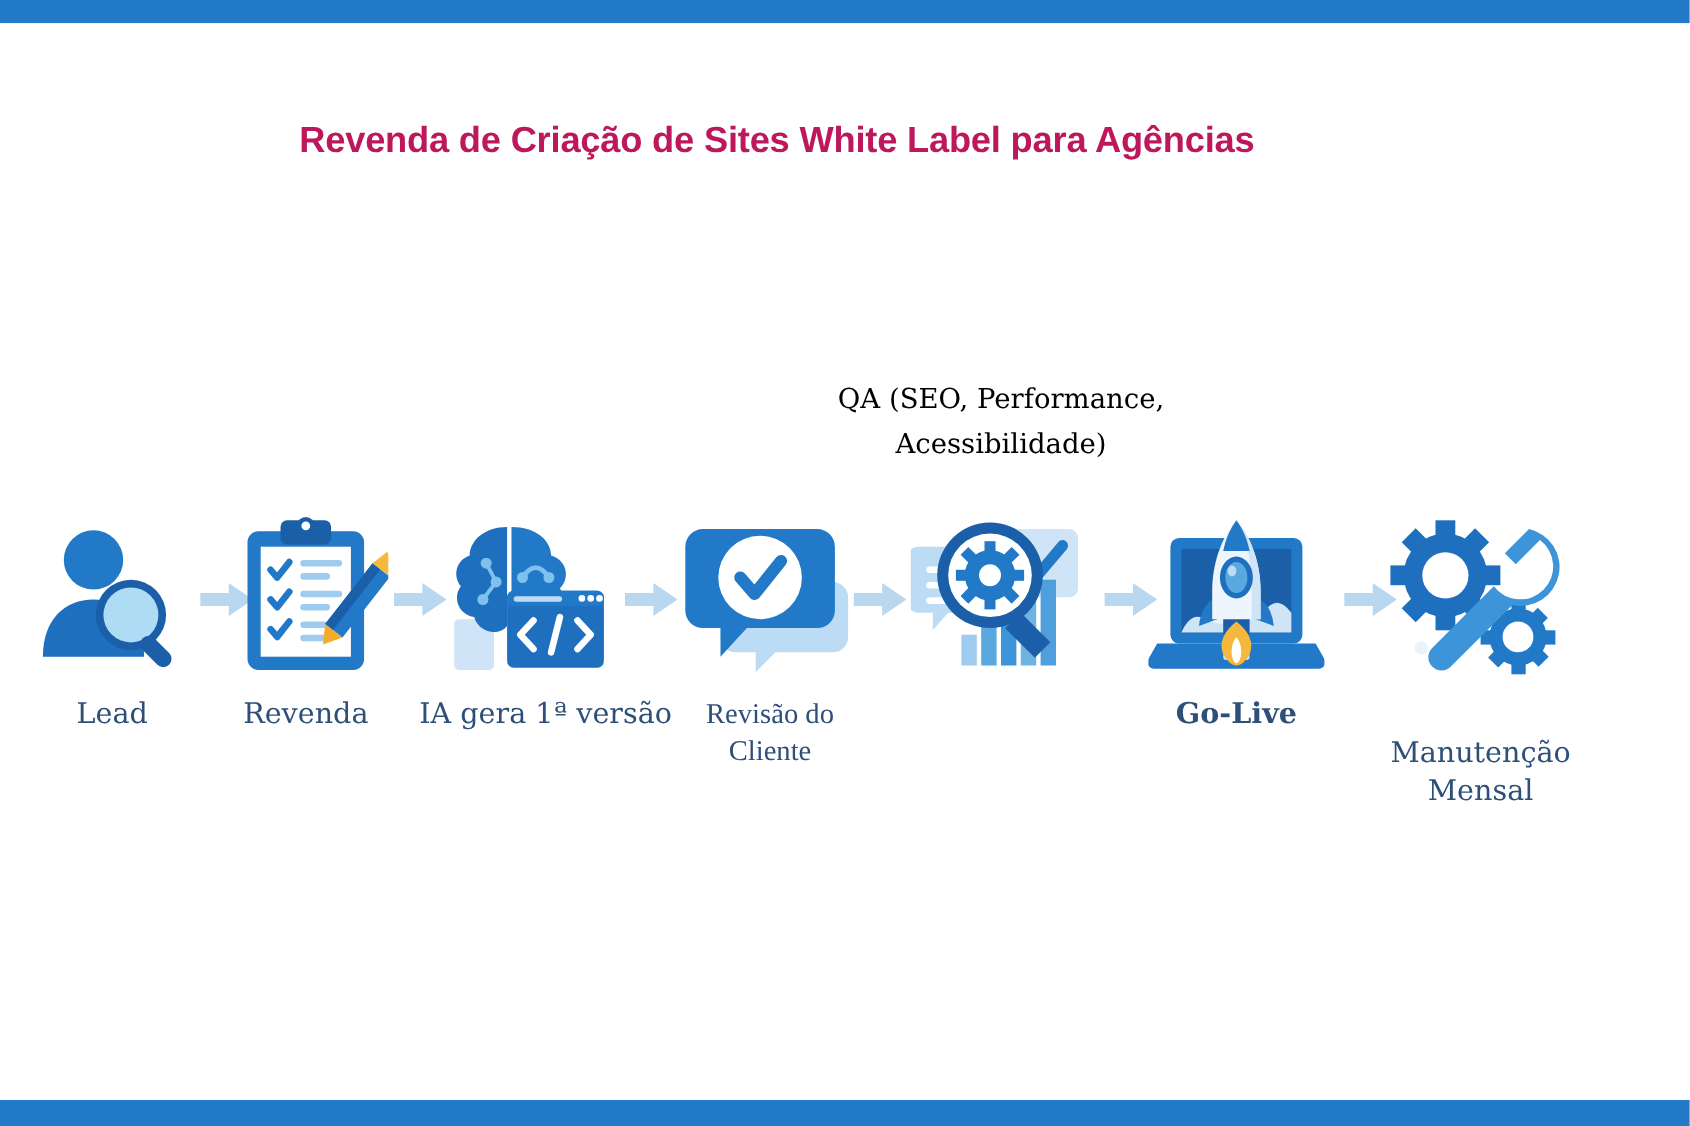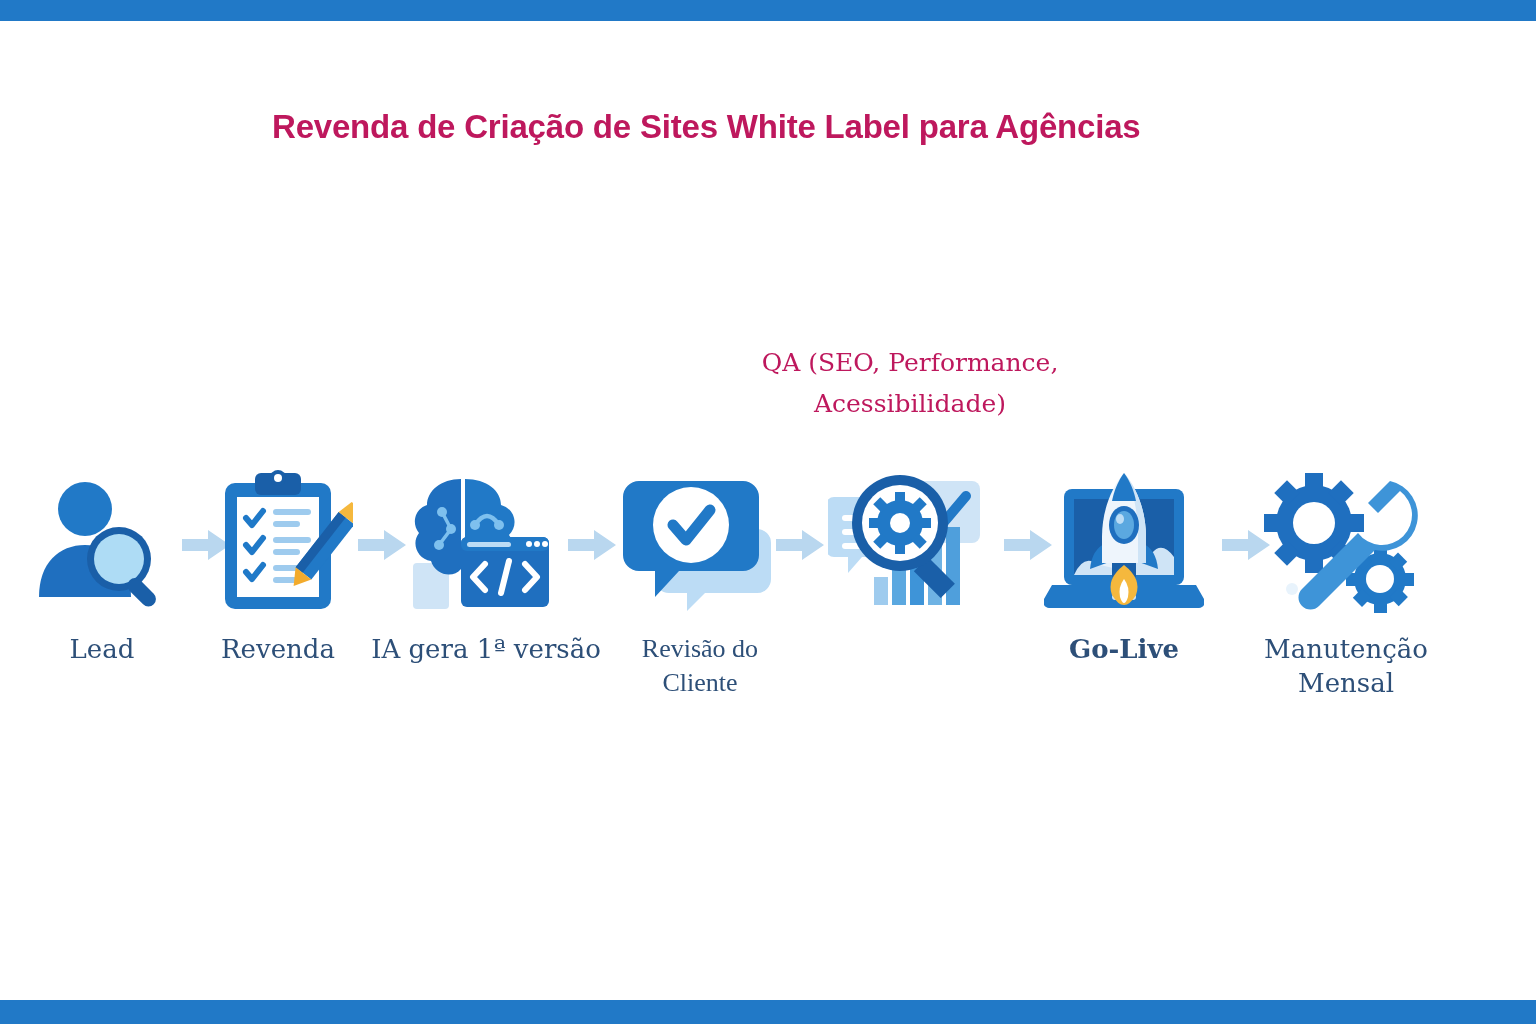--- a/index.html
+++ b/index.html
@@ -26,21 +26,21 @@
     letter-spacing:-0.2px;
     color:#be185d;
     white-space:nowrap;
   }
   .qa-note {
     position:absolute; left:760px; top:342px; width:300px;
     text-align:center;
     font-family:"DejaVu Serif", "Liberation Serif", serif;
     font-size:25px;
     line-height:41px;
-    color:#be185d;
+    color:#000000;
   }
   .flow {
     position:absolute; left:0; top:462px; width:1536px; height:160px;
   }
   .step {
     position:absolute; top:0; width:160px; height:160px;
   }
   .step .icon-wrap {
     width:160px; height:160px;
     display:flex; align-items:center; justify-content:center;
@@ -272,19 +272,19 @@
         <circle cx="30" cy="122" r="6" fill="#e8f3fc"></circle>
       </svg>
     </div>
   </div>
 
 </div>
 
 <div class="labels">
   <div class="label" style="left:-13px;">Lead</div>
   <div class="label" style="left:163px;">Revenda</div>
-  <div class="label" style="left:371px;text-align:center;">IA gera 1ª versão</div>
+  <div class="label" style="left:381px;text-align:center;">IA gera 1ª versão</div>
   <div class="label" style="left:585px;font-family:Liberation Serif, serif;">Revisão do
 Cliente</div>
   <div class="label" style="left:1009px;font-weight:bold;">Go-Live</div>
-  <div class="label" style="left:1231px;">Manutenção
+  <div class="label" style="left:1231px;margin-top:36px;">Manutenção
 Mensal</div>
 </div>
 
 </body></html>

